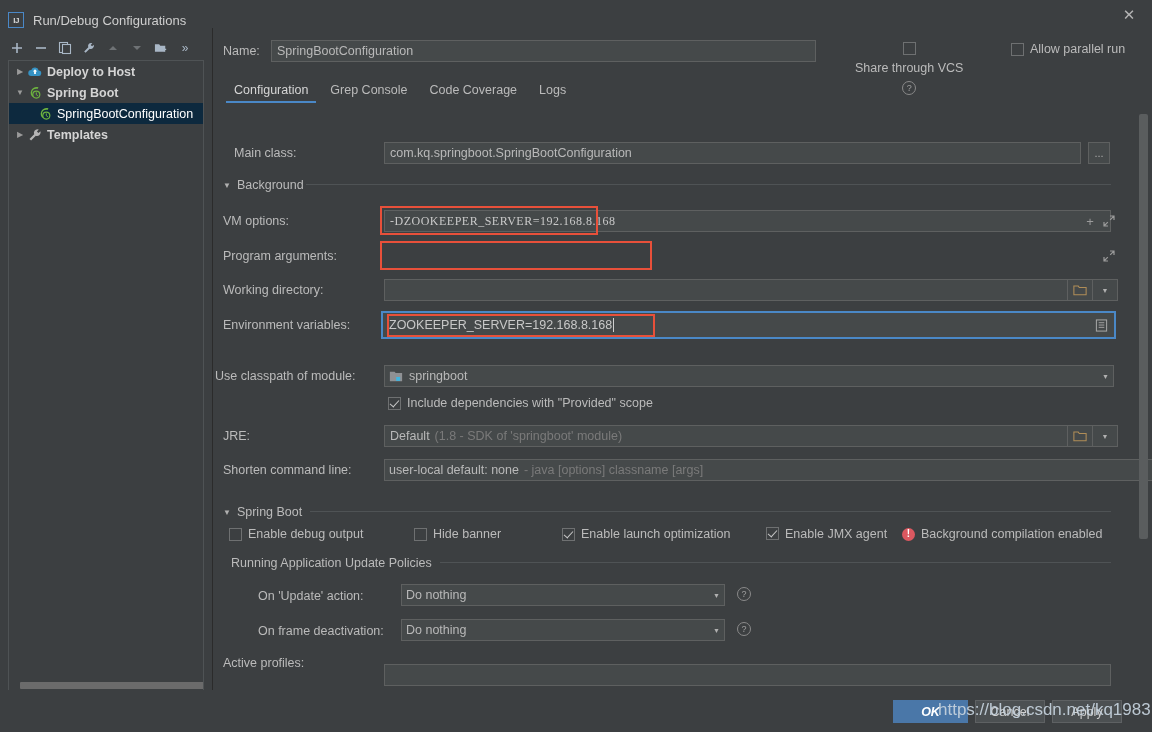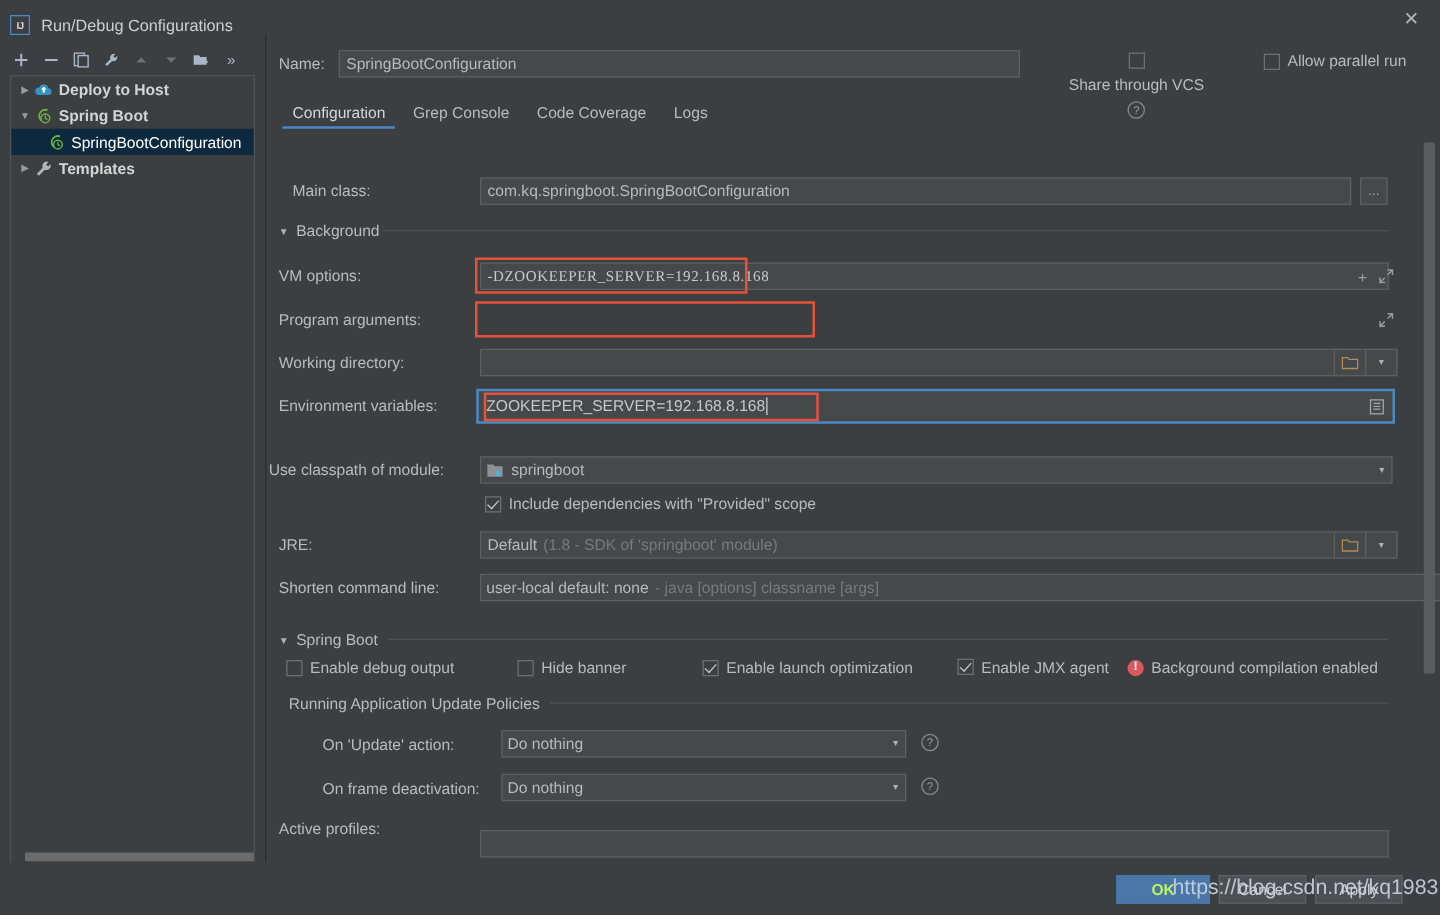--- a/index.html
+++ b/index.html
@@ -188,22 +188,23 @@
   .bottom-bar {
     position: absolute; left: 0; top: 690px; width: 1152px; height: 42px;
     background: #3c3f41;
   }
   .btn {
     position: absolute; top: 10px; height: 23px;
     display: flex; align-items: center; justify-content: center;
     font-size: 12.5px; cursor: pointer;
   }
   .btn-ok {
-    background: #4a77a8; border: 1px solid #4a77a8; color: #bef264;
+    background: #4a77a8; border: 1px solid #4a77a8; color: #ffffff;
     font-weight: bold;
+    font-style: italic;
   }
   .btn-plain { background: #4c5052; border: 1px solid #5e6163; color: #cfcfcf; }
 
   .watermark {
     position: absolute; left: 938px; top: 700px;
     font-size: 17px; color: #c6d3de; opacity: .92;
     font-family: "Liberation Sans", sans-serif; white-space: nowrap;
     pointer-events: none;
   }
 

